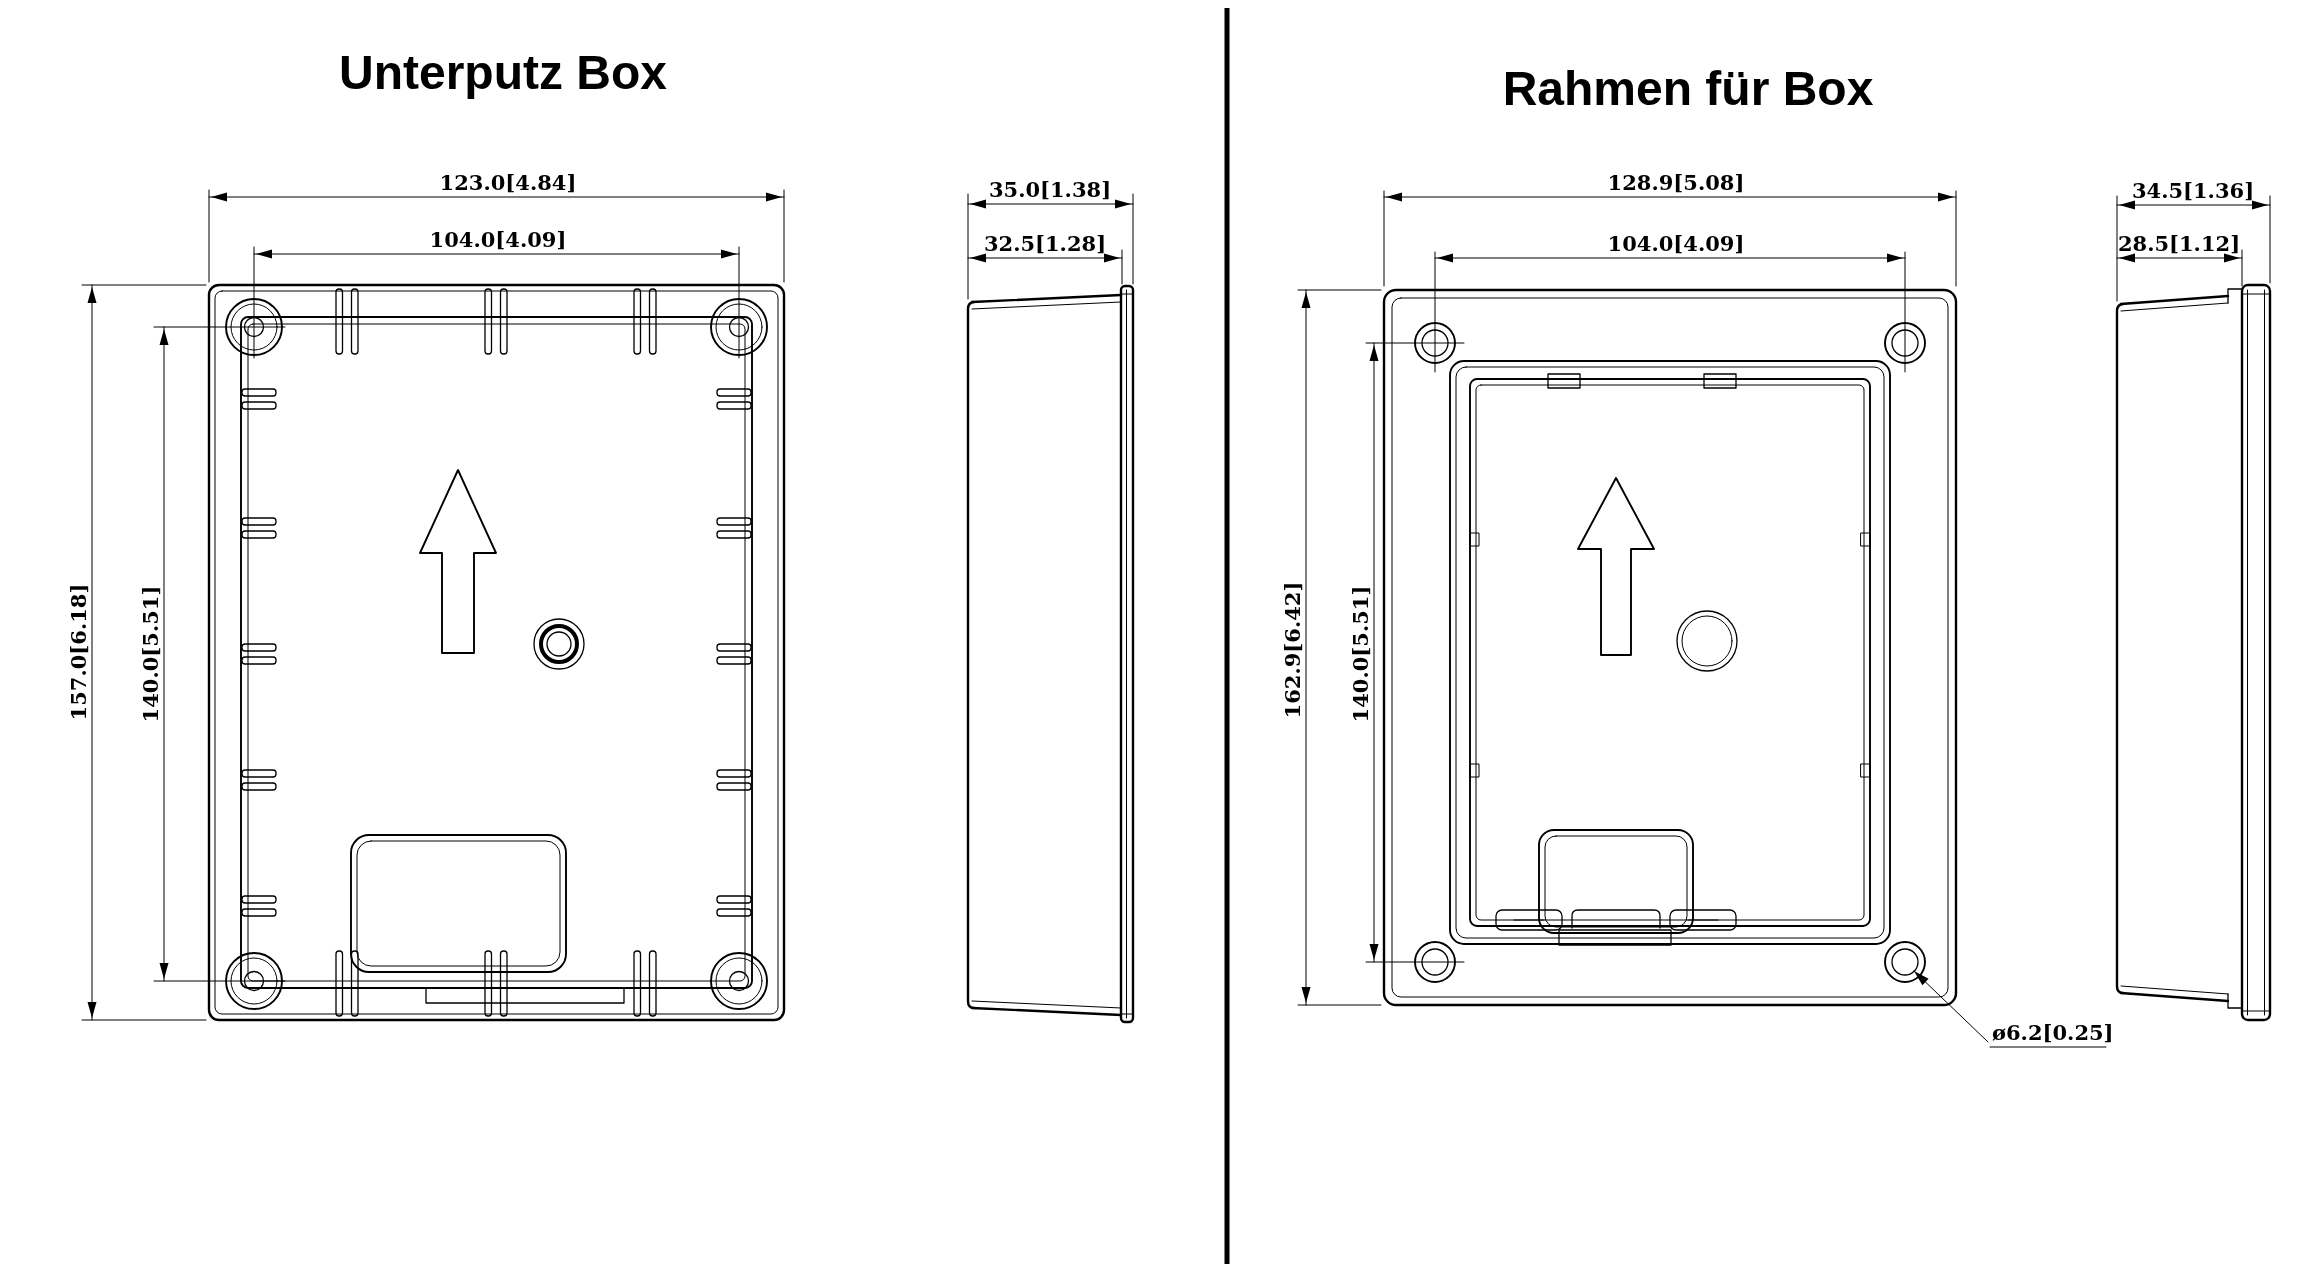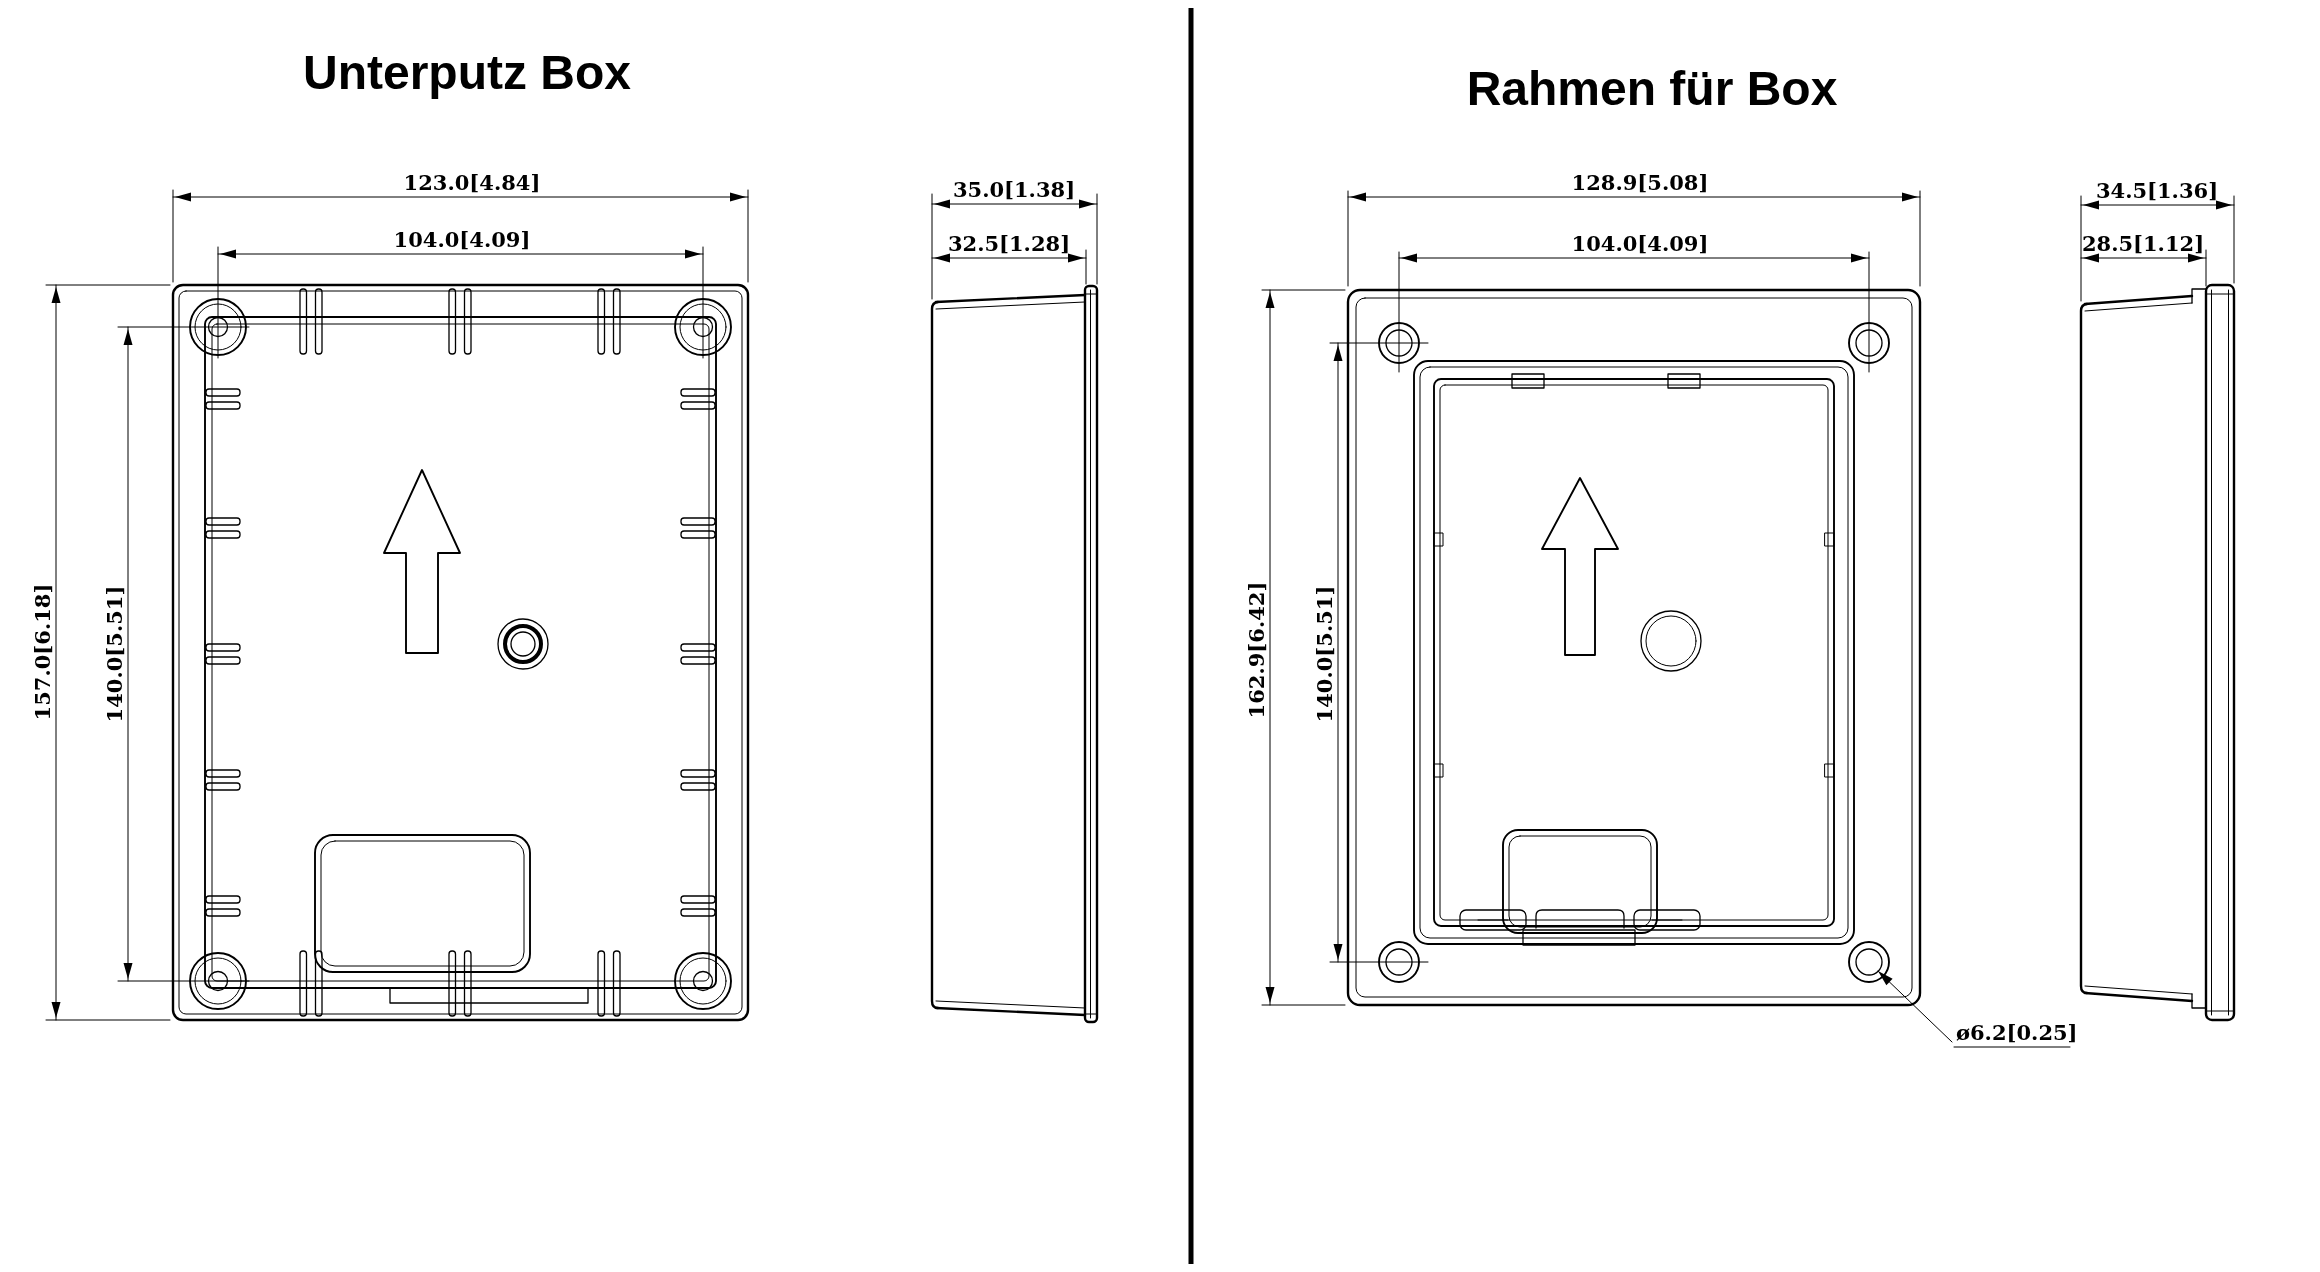--- a/index.html
+++ b/index.html
@@ -1,16 +1,16 @@
 <!DOCTYPE html>
 <html><head>
 <meta charset="utf-8">
 <style>
   html,body { margin:0; padding:0; background:#ffffff; }
-  .stage { width:1873px; height:1272px; position:relative; background:#fff; }
+  .stage { width:1873px; height:1272px; position:relative; background:#fff;padding-left:36px; }
   svg { display:block; }
   .ln { fill:none; stroke:#000; stroke-linecap:round; stroke-linejoin:round; }
   .w4 { stroke-width:2.4; }
   .w3 { stroke-width:1.9; }
   .w2 { stroke-width:1.3; }
   .w1 { stroke-width:1; }
   .wd { stroke-width:1; }
   .ah { fill:#000; stroke:none; }
   text { fill:#000; }
   .dim  { font-family:"DejaVu Serif", serif; font-size:21px; font-weight:bold; }

